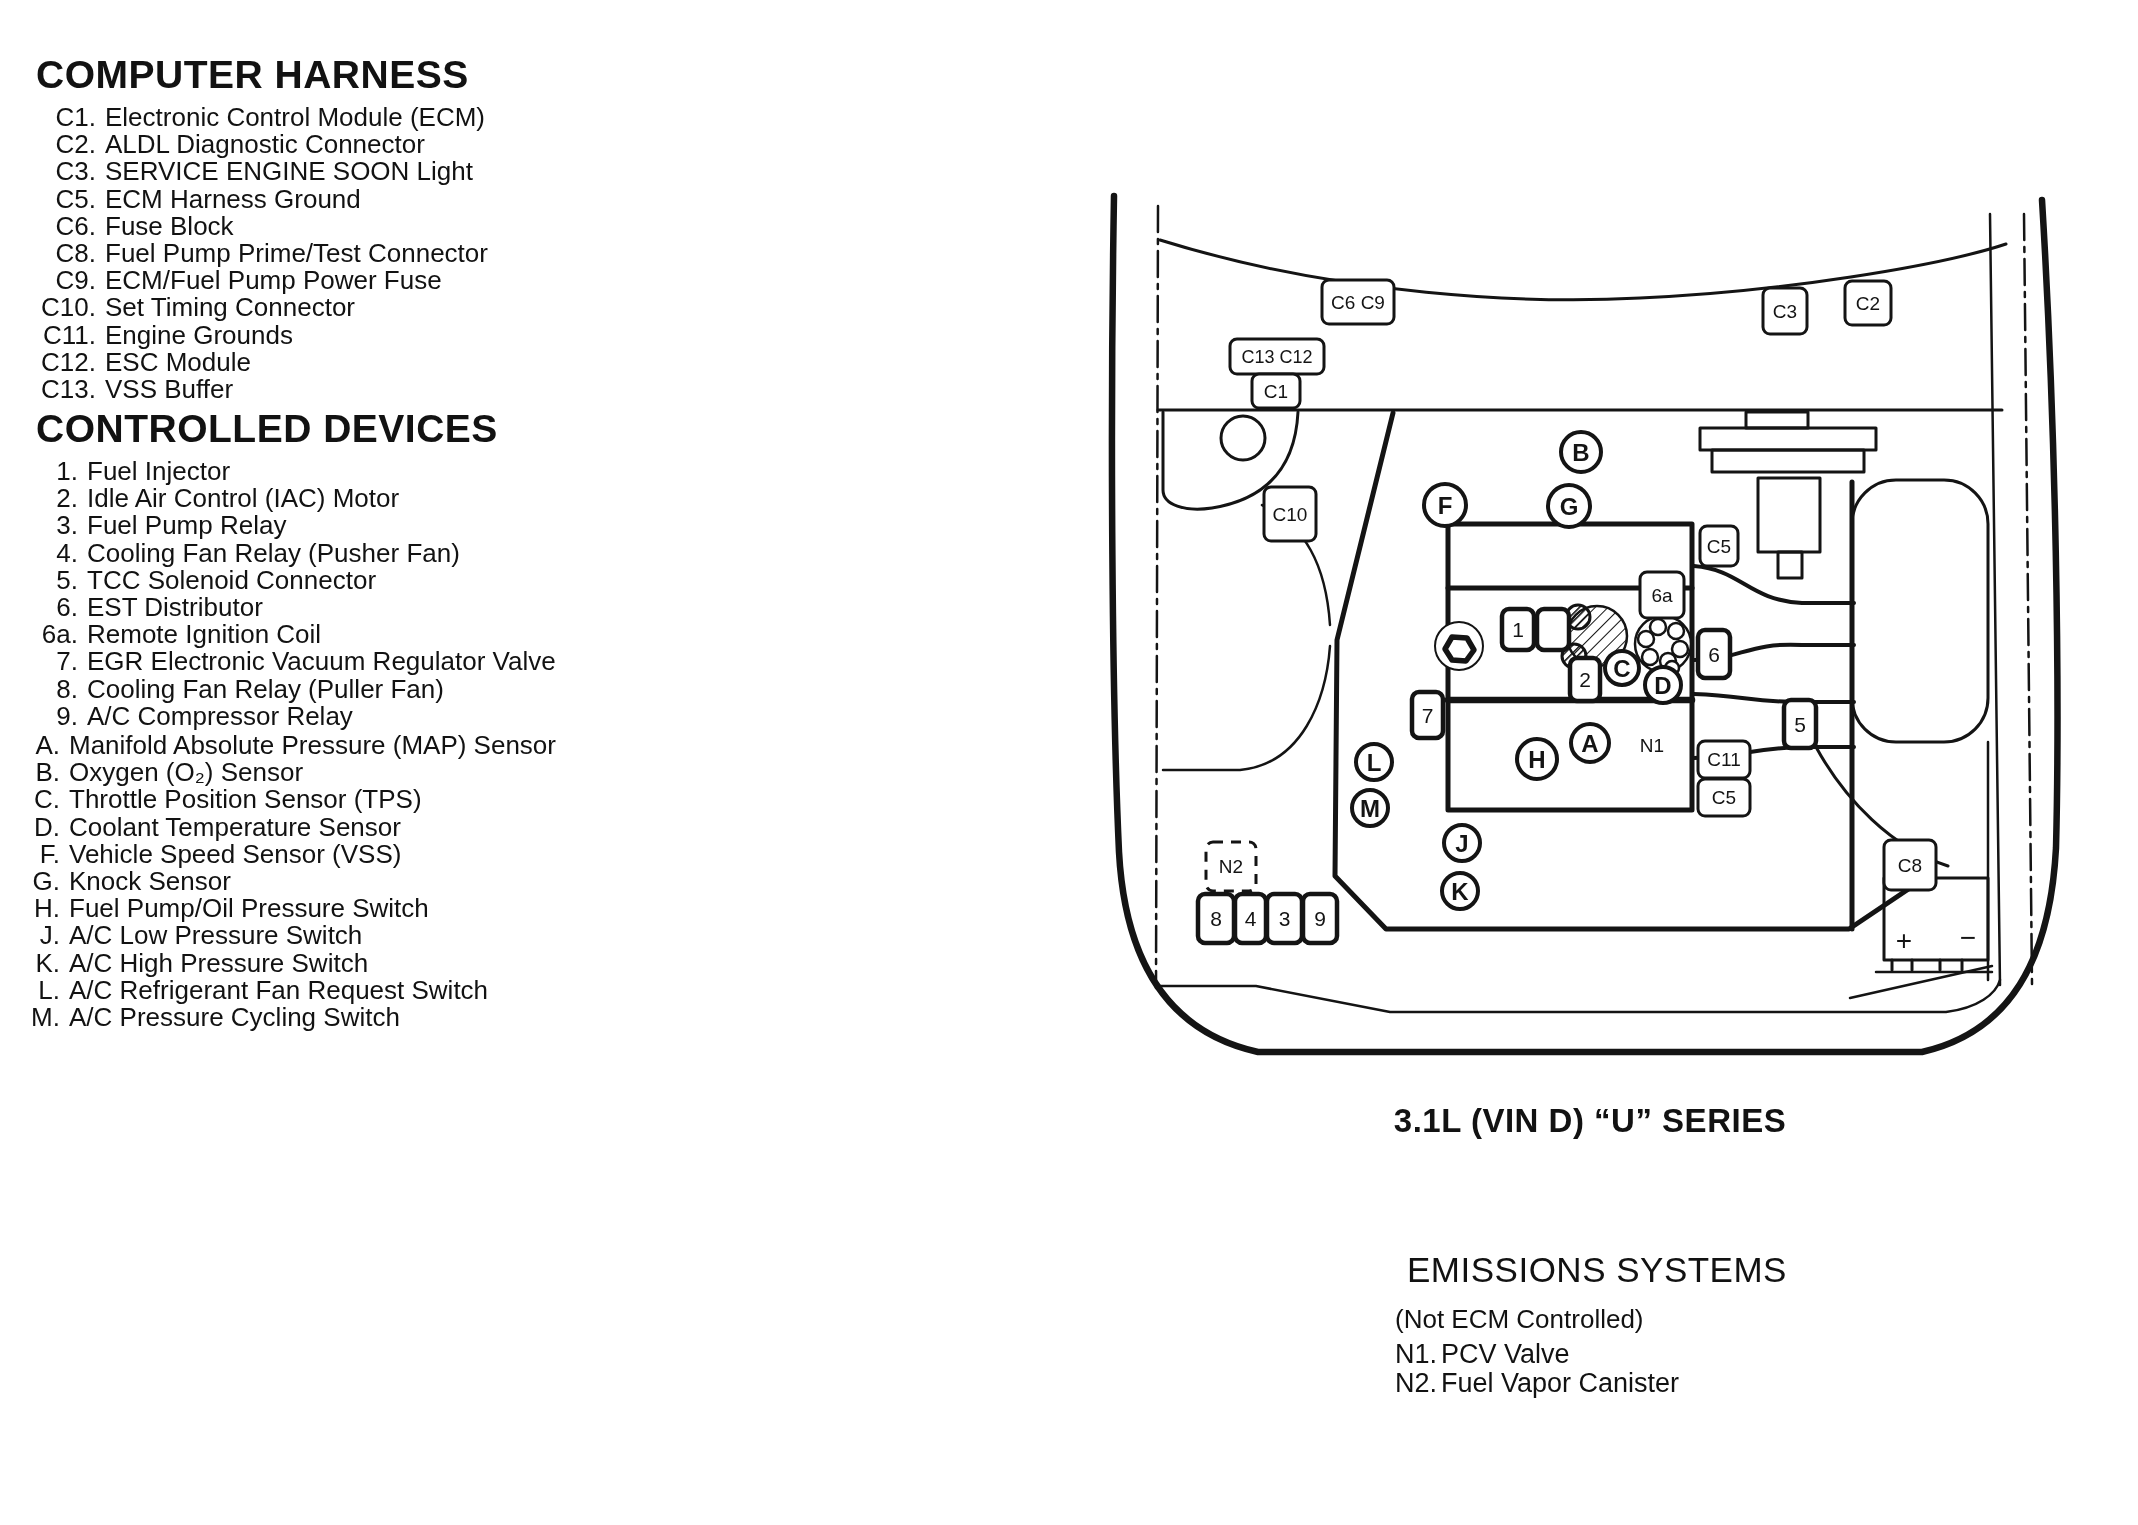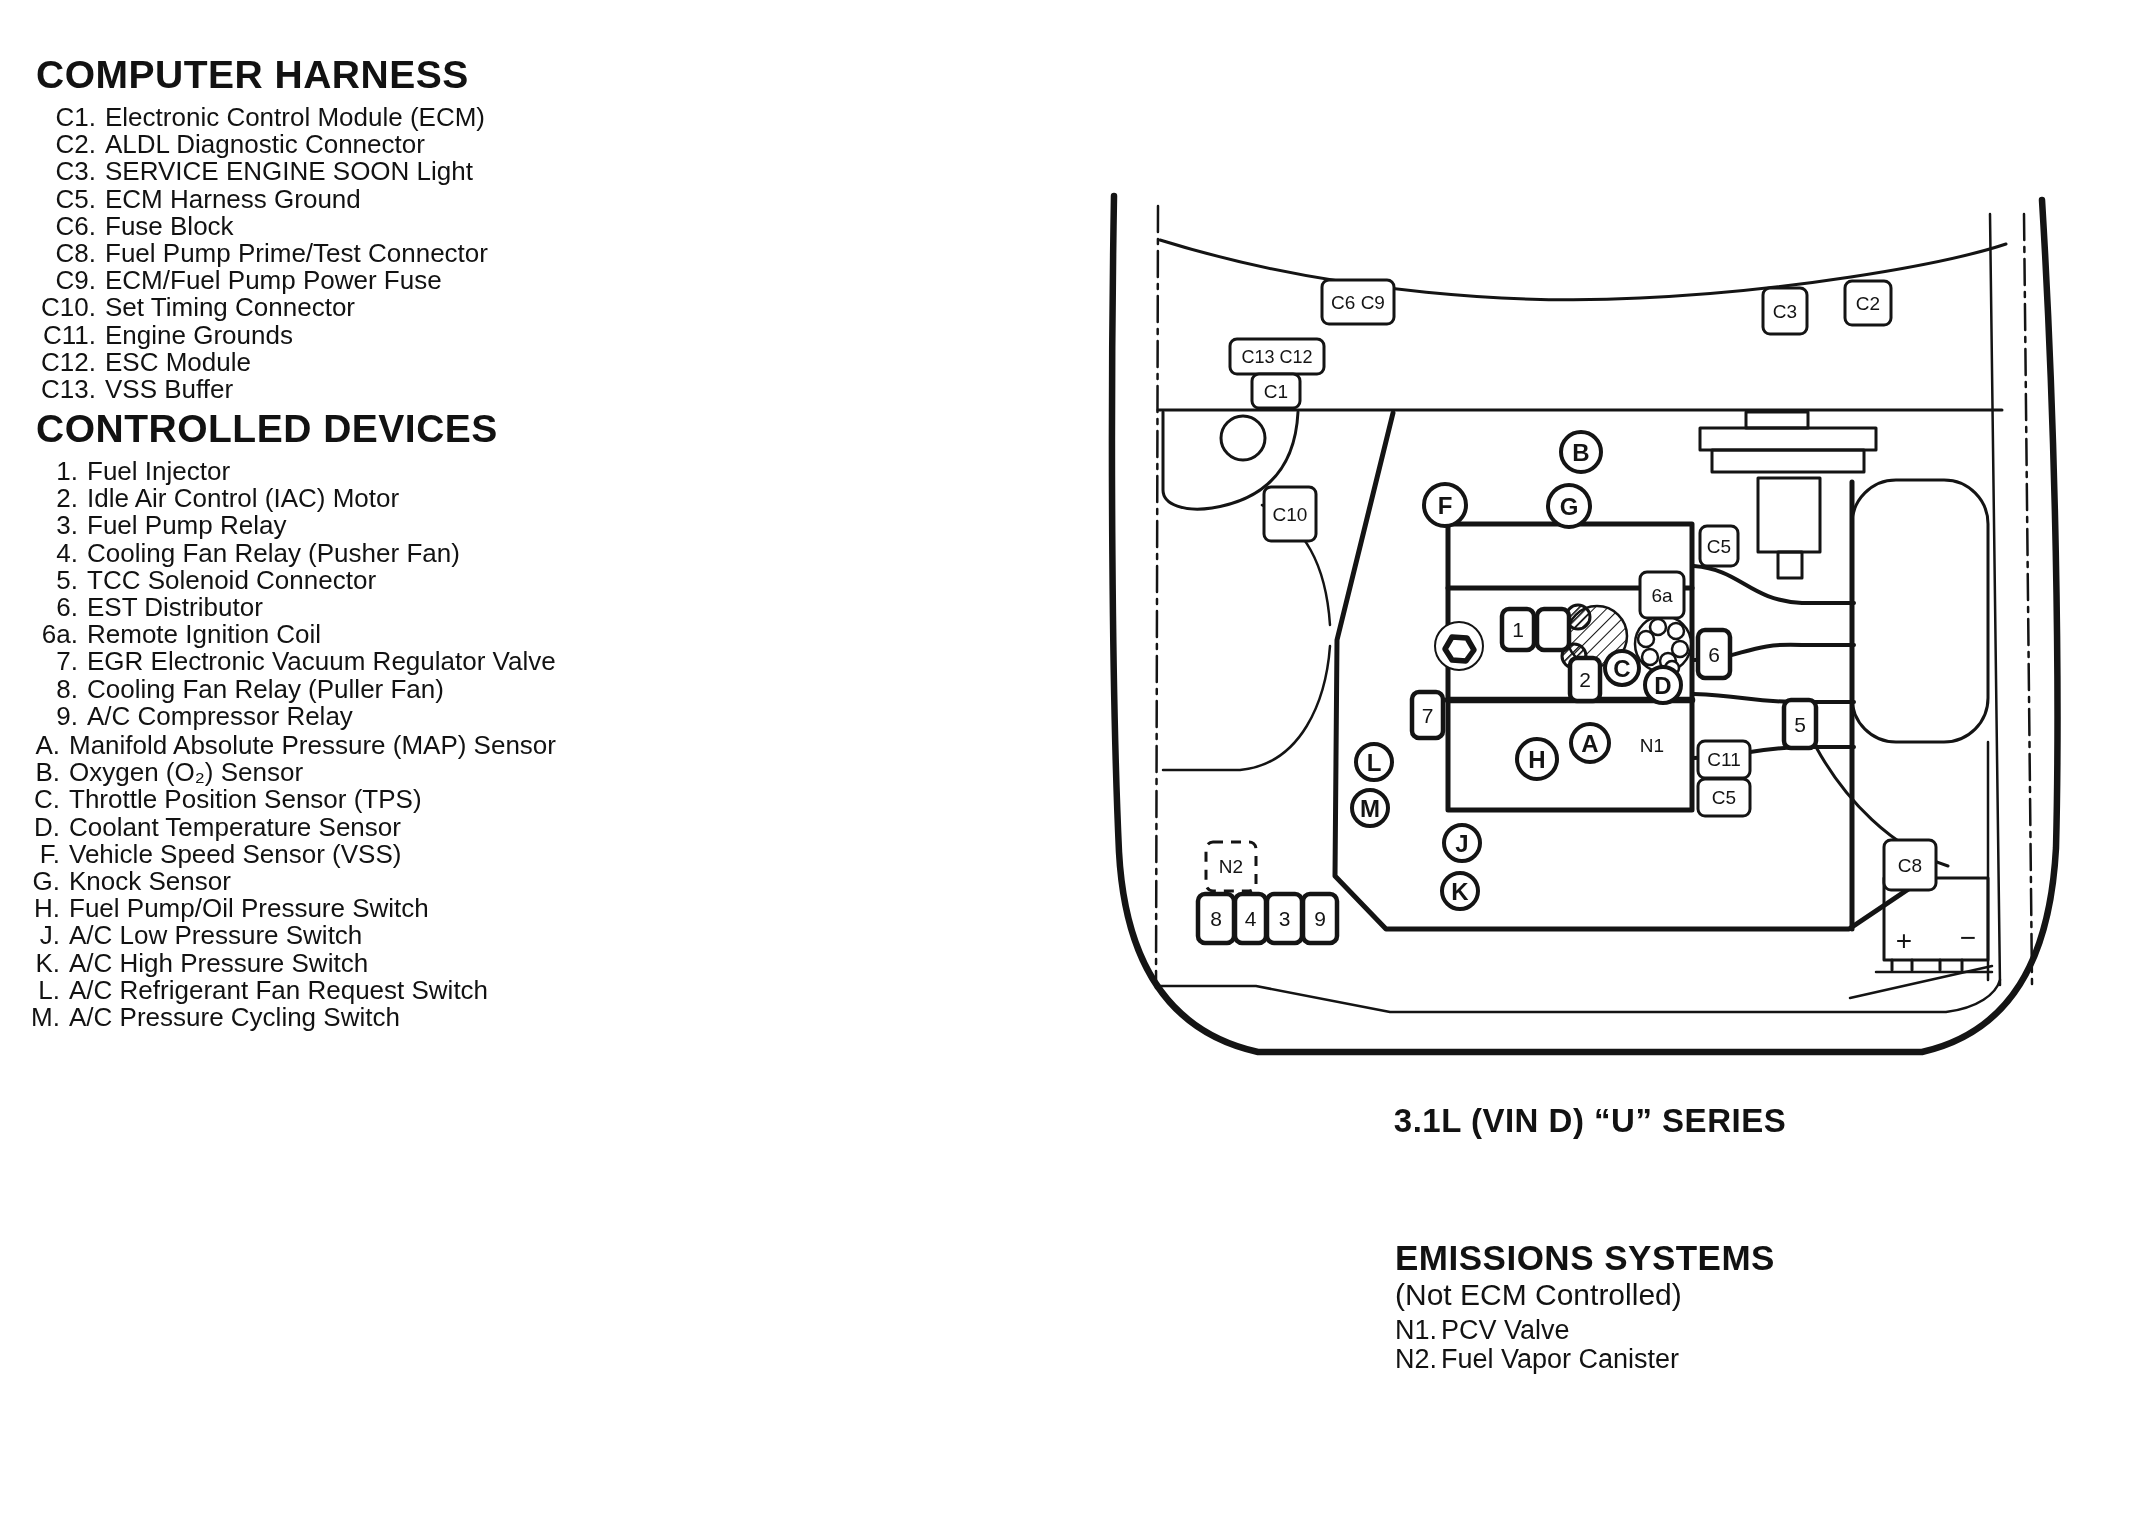--- a/index.html
+++ b/index.html
@@ -14,22 +14,22 @@
   .sec .num{flex:0 0 var(--numw);text-align:right;}
   .sec .lbl{margin-left:9px;}
   .sec1{left:36px;top:53px;--numw:60px;}
   .sec2{left:36px;top:407px;--numw:42px;}
   .sec3{left:28px;top:732px;--numw:32px;}
   #caption{
     position:absolute;left:1190px;top:1102px;width:800px;text-align:center;
     font-size:33px;font-weight:bold;letter-spacing:.5px;white-space:nowrap;
   }
   #emissions{position:absolute;left:1395px;top:1238px;}
-  #emissions h3{margin:0;font-size:35px;font-weight:bold;letter-spacing:.5px;white-space:nowrap;}
-  #emissions .sub{font-size:30px;line-height:34px;white-space:nowrap;}
+  #emissions h3{margin:12px;font-size:35px;font-weight:normal;letter-spacing:.5px;white-space:nowrap;}
+  #emissions .sub{font-size:26px;line-height:34px;white-space:nowrap;}
   #emissions ul{list-style:none;margin:4px 0 0 0;padding:0;}
   #emissions li{display:flex;font-size:27px;line-height:28.5px;white-space:nowrap;}
   #emissions .num{flex:0 0 46px;}
   #diagram-svg{position:absolute;left:0;top:0;}
 </style>
 </head>
 <body>
 
 <div>
 

